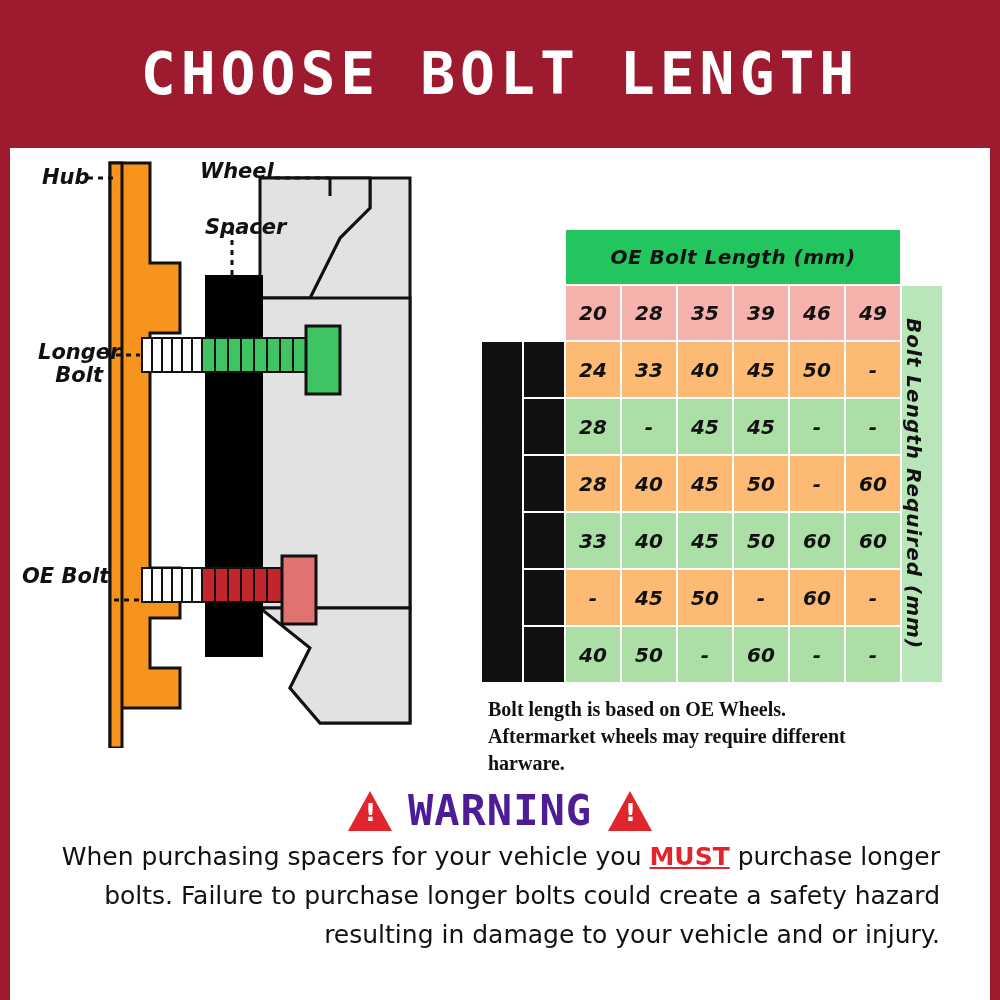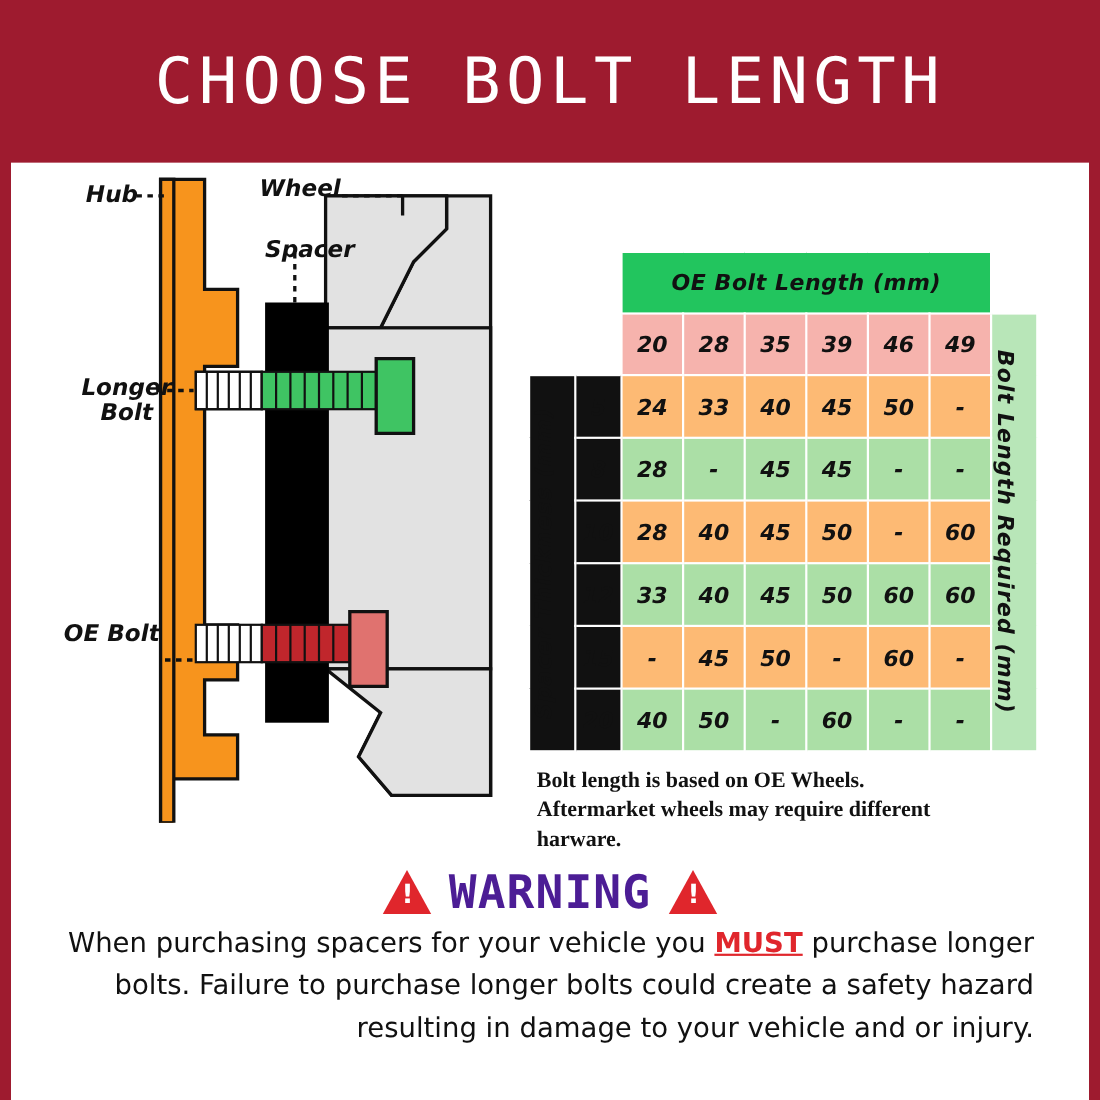--- a/index.html
+++ b/index.html
@@ -38,21 +38,21 @@
     width: 980px;
     height: 148px;
     background: #9e1b2f;
     display: flex;
     align-items: center;
     justify-content: center;
   }
   .header-title {
     color: #ffffff;
     font-family: "DejaVu Sans Mono", monospace;
-    font-weight: normal;
+    font-weight: bold;
     font-size: 58px;
     letter-spacing: 5px;
     white-space: nowrap;
   }
 
   .content {
     position: absolute;
     left: 10px;
     top: 148px;
     width: 980px;
@@ -60,21 +60,20 @@
     background: #ffffff;
   }
 
   
   .diagram {
     position: absolute;
     left: 0px;
     top: 0px;
     width: 470px;
     height: 600px;
-    margin-left: 36px;
   }
   .diagram svg { display: block; }
 
   .lbl {
     position: absolute;
     font-family: "DejaVu Sans", sans-serif;
     font-weight: bold;
     font-style: italic;
     font-size: 21px;
     color: #111111;

